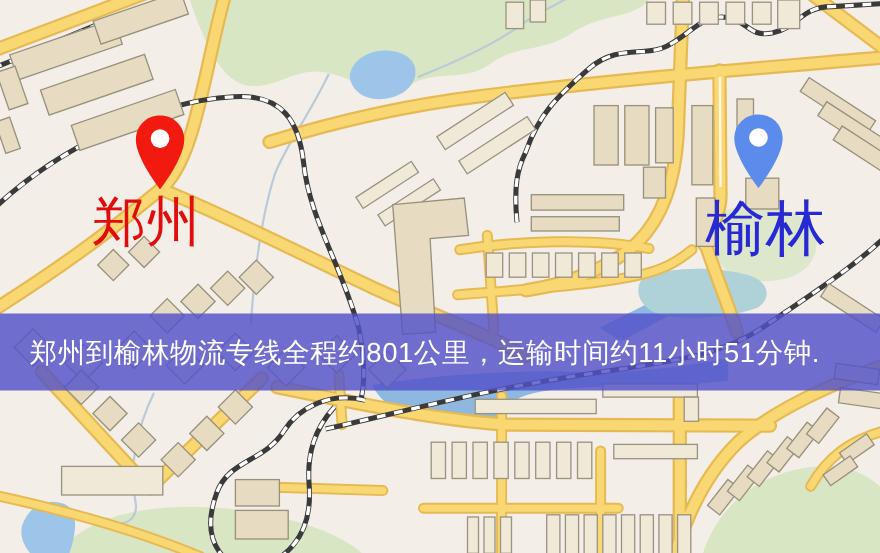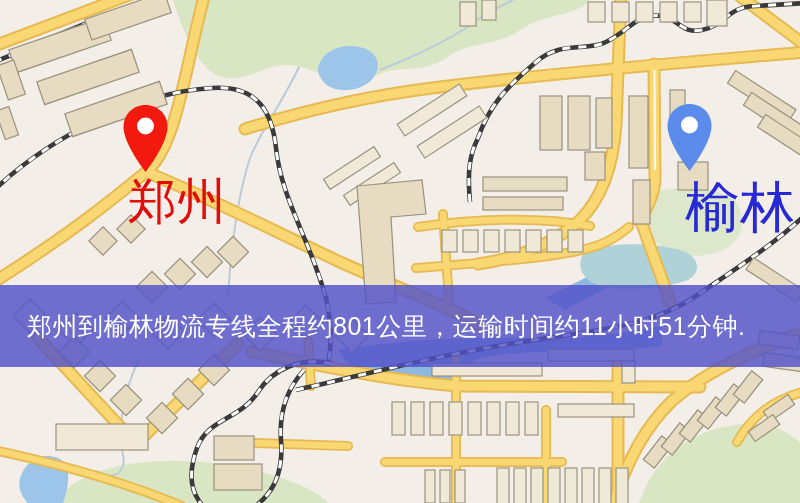--- a/index.html
+++ b/index.html
@@ -18,30 +18,30 @@
   .rail-base{fill:none;stroke:#3a3a3a;stroke-width:4.6;}
   .rail-dash{fill:none;stroke:#ffffff;stroke-width:3;stroke-dasharray:8 8;}
 
   
   .bt rect,.bt path{fill:#e7dbc2;stroke:#98917d;stroke-width:1.2;}
   .bo rect{fill:#f1e9d8;stroke:#9a937f;stroke-width:1.2;}
 
   .stream{fill:none;stroke:#b9cbd8;stroke-width:2;}
 
   
-  .banner{position:absolute;left:0;top:285px;width:100%;height:82px;
+  .banner{position:absolute;left:0;top:285px;width:100%;height:70px;
           background:rgba(82,82,200,0.82);z-index:3;display:flex;align-items:center;
           box-sizing:border-box;padding-left:27px;}
   .banner-text{color:#ffffff;font-size:25px;letter-spacing:0.5px;white-space:nowrap;}
 
   
   .pin{position:absolute;z-index:2;}
   .pin-origin{left:122px;top:104px;}
   .pin-dest{left:666px;top:103px;}
-  .map-label{position:absolute;z-index:2;line-height:1;white-space:nowrap;margin-left:44px;}
+  .map-label{position:absolute;z-index:2;line-height:1;white-space:nowrap;}
   .label-origin{left:84px;top:177px;font-size:49px;color:#e10d0b;
                 font-family:"Liberation Serif",serif;}
   .label-dest{left:641px;top:180px;font-size:55px;color:#2629d4;
               font-family:"Liberation Sans",sans-serif;}
 </style>
 </head>
 <body>
 
 <div class="screen">
 

